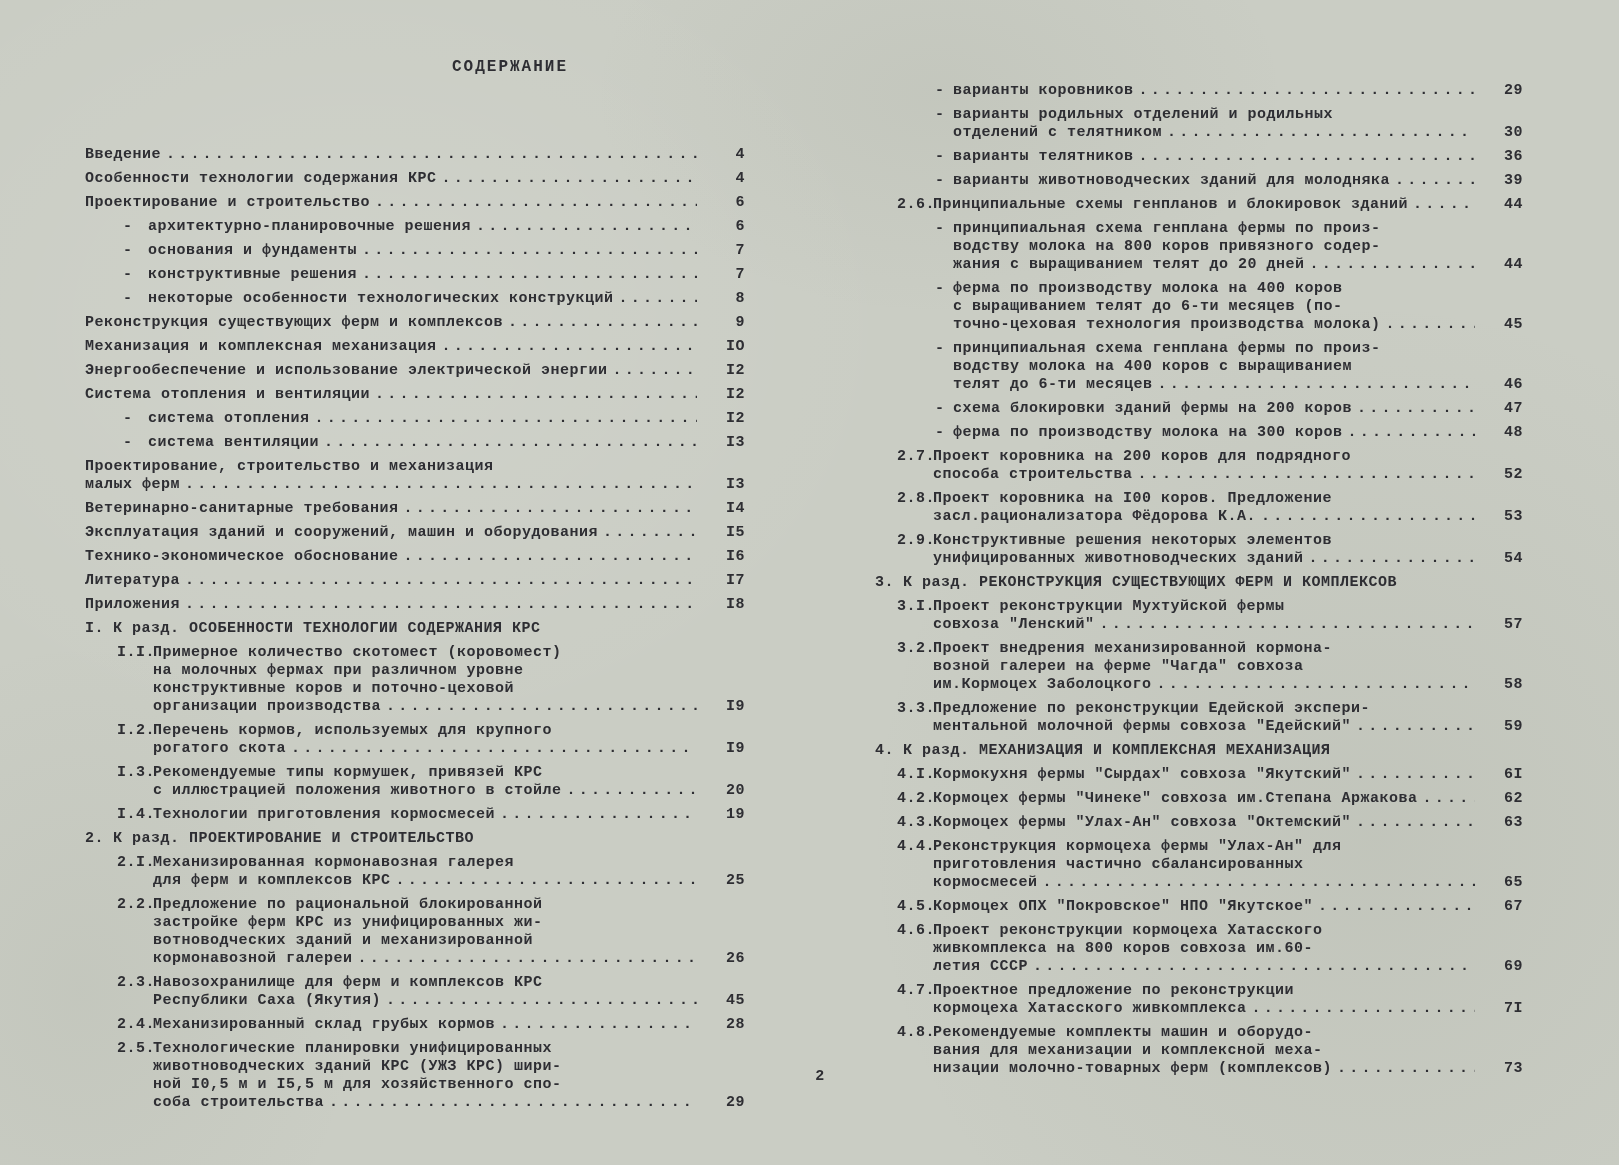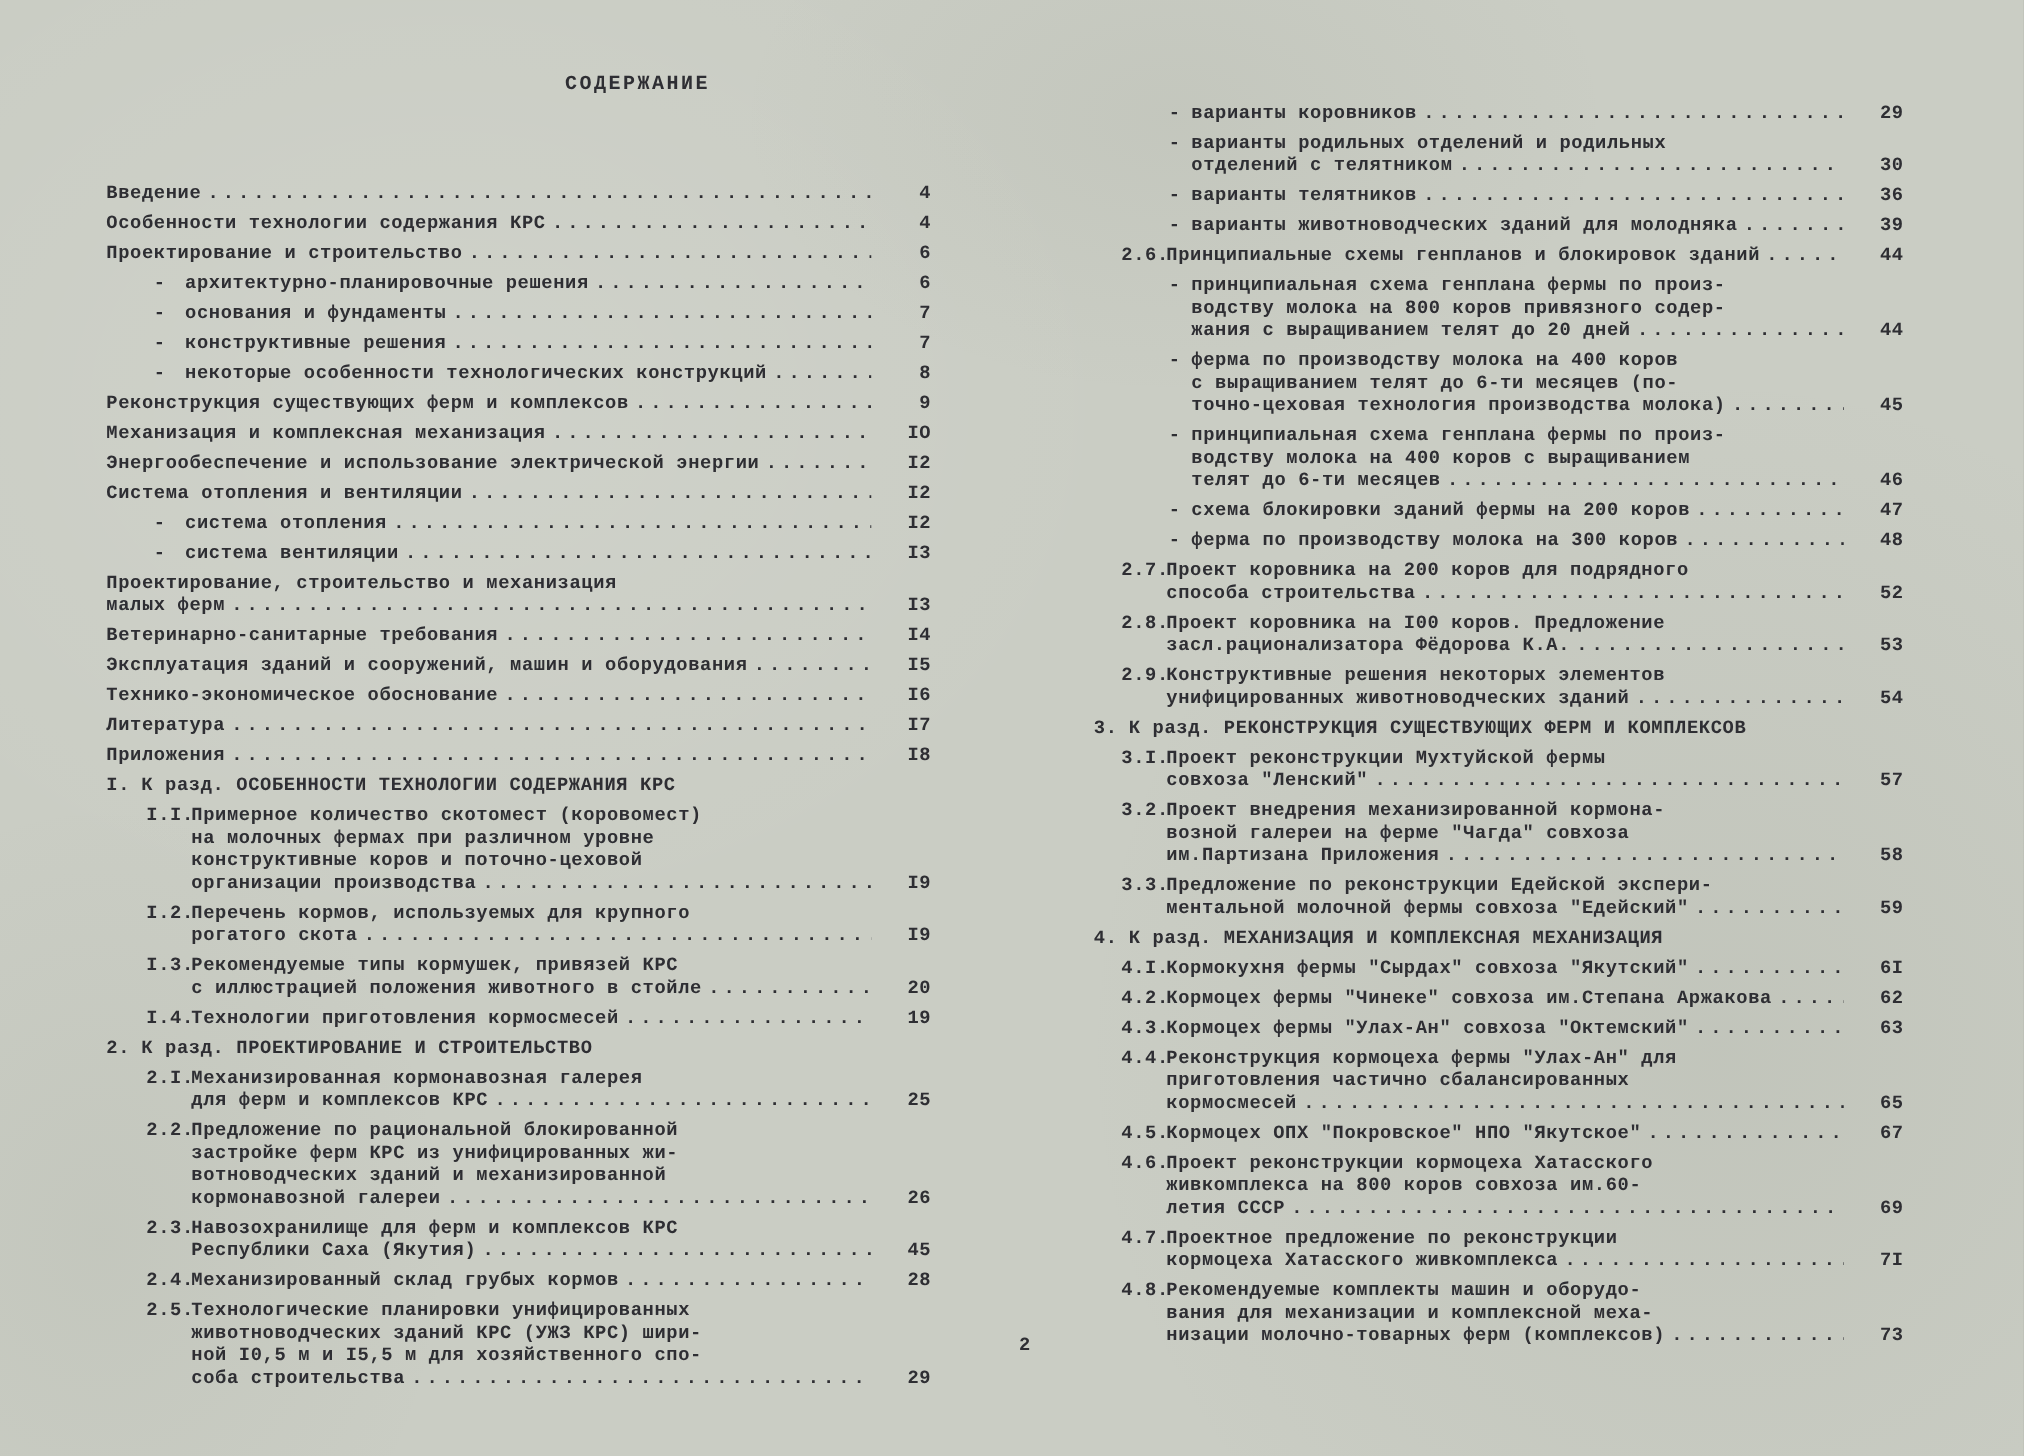--- a/index.html
+++ b/index.html
@@ -522,21 +522,21 @@
             <span class="pagenum">57</span>
           </div>
         </div>
       </div>
       <div class="entry sub">
         <span class="num">3.2.</span>
         <div class="body">
           <div class="line">Проект внедрения механизированной кормона-</div>
           <div class="line">возной галереи на ферме "Чагда" совхоза</div>
           <div class="line last">
-            <span class="txt">им.Партизана Приложения</span>
+            <span class="txt">им.Кормоцех Заболоцкого</span>
             <span class="dots">..........................................................................................</span>
             <span class="pagenum">58</span>
           </div>
         </div>
       </div>
       <div class="entry sub">
         <span class="num">3.3.</span>
         <div class="body">
           <div class="line">Предложение по реконструкции Едейской экспери-</div>
           <div class="line last">

